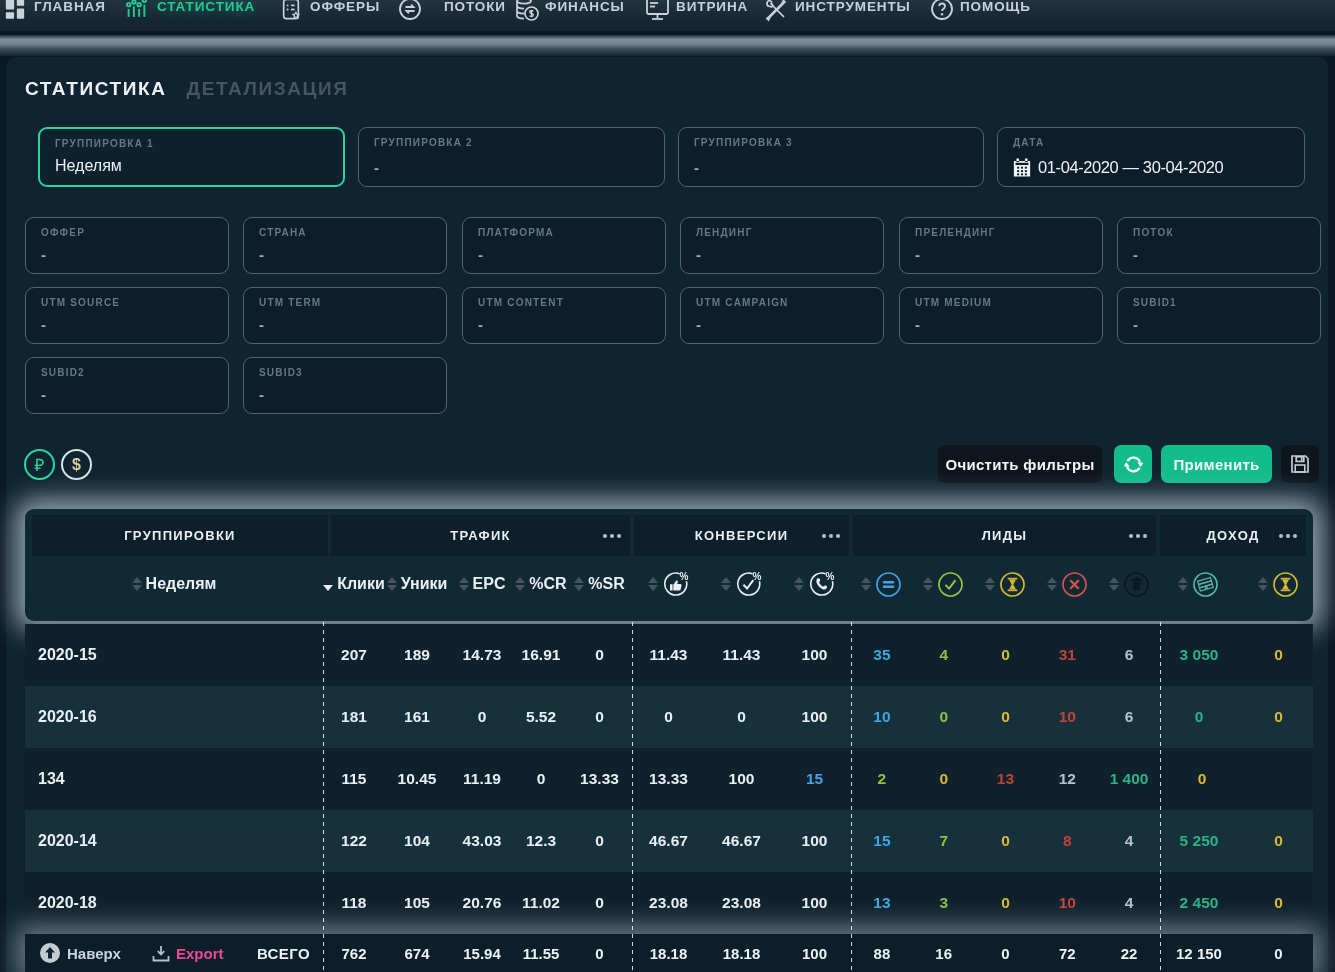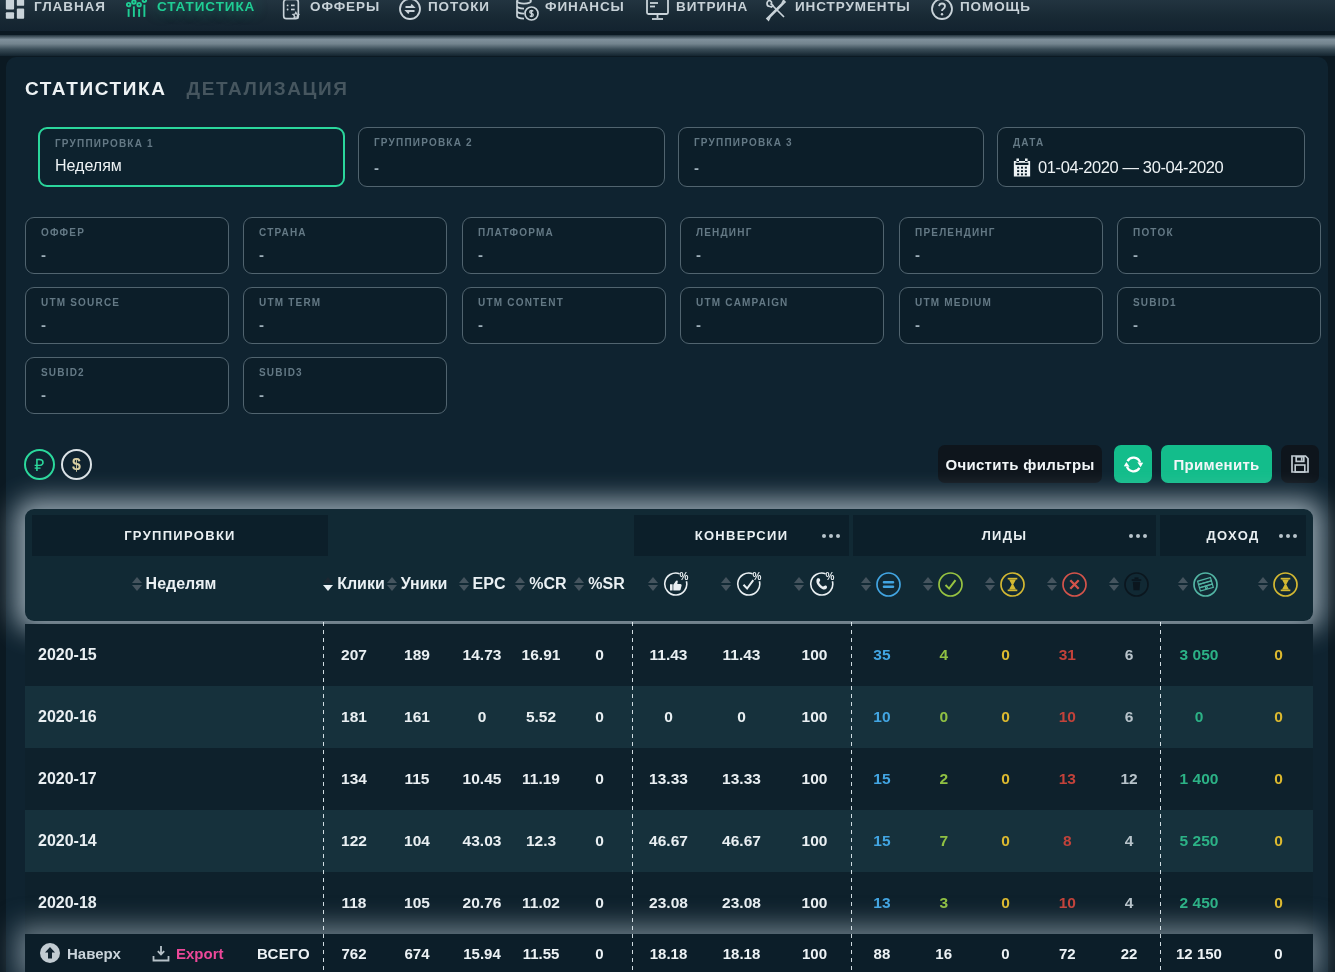--- a/index.html
+++ b/index.html
@@ -131,21 +131,21 @@
         <circle cx="8.3" cy="12" r="1" fill="#c9d3d9" stroke="none"></circle>
       <path d="M17.3 15l1 2 2.2.3-1.6 1.5.4 2.2-2-1-2 1 .4-2.2-1.6-1.5 2.2-.3z" fill="#13232d" stroke-width="1.3"></path>
     </svg>
     <div class="navtxt" style="left:30px">ОФФЕРЫ</div>
   </div>
   <div class="navitem" style="left:398px">
     <svg class="navico" width="24" height="24" viewBox="0 0 24 24" fill="none" stroke="#c9d3d9" stroke-width="1.8">
       <circle cx="12" cy="11" r="10"></circle>
       <path d="M7.5 9h8l-2.4-2.4M16.5 13h-8l2.4 2.4"></path>
     </svg>
-    <div class="navtxt" style="left:30px">ПОТОКИ</div>
+    <div class="navtxt" style="left:46px">ПОТОКИ</div>
   </div>
   <div class="navitem" style="left:514px">
     <svg class="navico" width="26" height="24" viewBox="0 0 26 24" fill="none" stroke="#c9d3d9" stroke-width="1.7">
       <ellipse cx="10" cy="3" rx="7" ry="2.6"></ellipse>
       <path d="M3 3v5c0 1.4 3.1 2.6 7 2.6M3 8v5c0 1.4 3.1 2.6 7 2.6M3 13v5c0 1.4 3.1 2.6 7 2.6"></path>
       <circle cx="17.5" cy="15.5" r="6.5" fill="#16262f"></circle>
       <path d="M17.5 12v7M15.8 17.6c.4.6 1 .9 1.7.9 1 0 1.8-.6 1.8-1.5s-.8-1.3-1.8-1.5c-1-.2-1.8-.6-1.8-1.5s.8-1.5 1.8-1.5c.7 0 1.3.3 1.7.9" stroke-width="1.3"></path>
     </svg>
     <div class="navtxt" style="left:31px">ФИНАНСЫ</div>
   </div>
@@ -291,20 +291,25 @@
   <svg width="20" height="20" viewBox="0 0 20 20" fill="none" stroke="#c2ccd3" stroke-width="1.7">
     <path d="M2 2h13.5L18 4.5V18H2z"></path>
     <rect x="6.2" y="2.8" width="7.6" height="4.6"></rect>
     <line x1="11.7" y1="3.2" x2="11.7" y2="6.8"></line>
     <rect x="5.2" y="11" width="9.6" height="7" stroke-width="1.6"></rect>
   </svg>
 </div>
 
 <div id="thead">
   <div class="gcell" style="left:7px;width:296px">ГРУППИРОВКИ</div>
+  <div class="gcell" style="left:306px;width:299px">ТРАФИК<div class="dots">
+        <i></i>
+        <i></i>
+        <i></i>
+      </div></div>
   <div class="gcell" style="left:609px;width:215px">КОНВЕРСИИ<div class="dots">
         <i></i>
         <i></i>
         <i></i>
       </div></div>
   <div class="gcell" style="left:828px;width:303px">ЛИДЫ<div class="dots">
         <i></i>
         <i></i>
         <i></i>
       </div></div>
@@ -542,21 +547,20 @@
       <div>100</div>
     <div class="c-blue">10</div>
       <div class="c-green">0</div>
       <div class="c-yellow">0</div>
       <div class="c-red">10</div>
       <div class="c-gray">6</div>
     <div class="c-money">0</div>
       <div class="c-yellow">0</div>
   </div>
   <div class="drow odd grid" style="top:748px">
-    <div>2020-17</div>
       <div>134</div>
       <div>115</div>
       <div>10.45</div>
       <div>11.19</div>
       <div>0</div>
     <div>13.33</div>
       <div>13.33</div>
       <div>100</div>
     <div class="c-blue">15</div>
       <div class="c-green">2</div>

